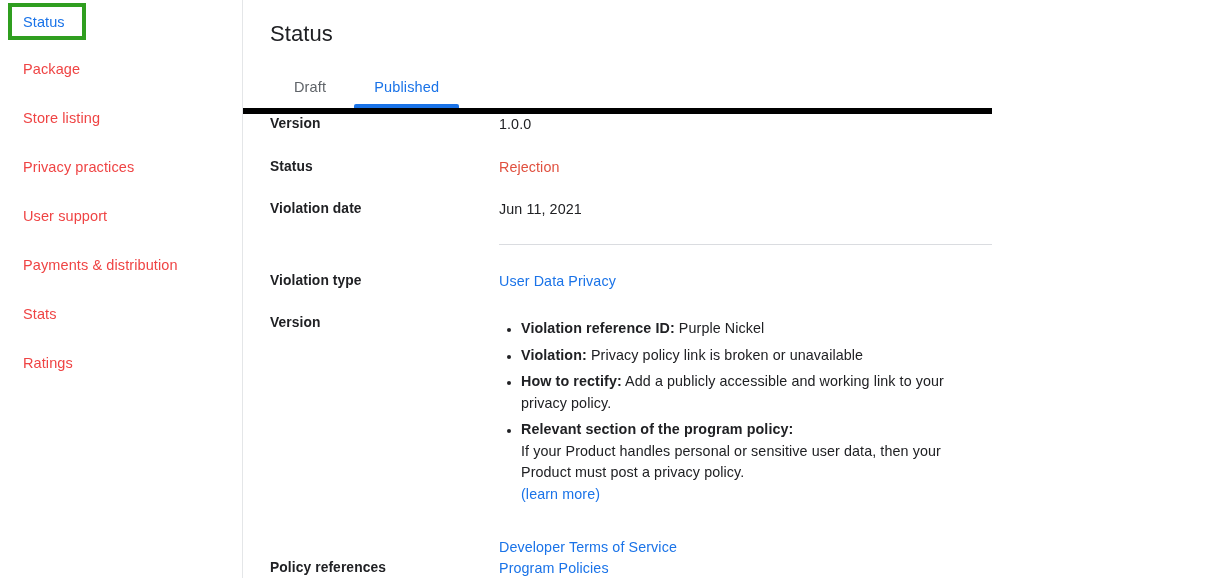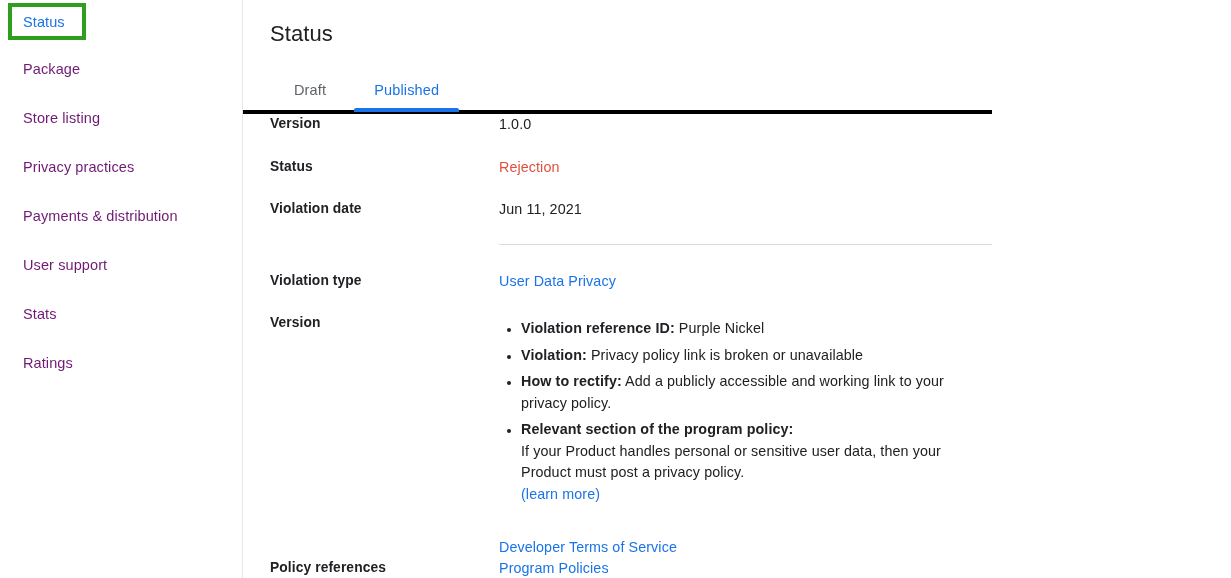--- a/index.html
+++ b/index.html
@@ -40,21 +40,21 @@
     padding: 0;
   }
   .nav-item {
     position: relative;
     height: 49px;
     display: flex;
     align-items: center;
     padding-left: 23px;
     box-sizing: border-box;
     font-size: 14.5px;
-    color: #701a75;
+    color: #ef4444;
     cursor: pointer;
     letter-spacing: 0.1px;
   }
   .nav-item.active {
     color: #1a73e8;
   }
   .nav-item:first-child {
     height: 44px;
   }
 
@@ -84,23 +84,23 @@
     color: #202124;
     margin: 0;
     padding: 21px 0 0 27px;
     letter-spacing: 0.1px;
   }
 
   .tabbar {
     position: relative;
     margin-top: 23px;
     height: 44px;
-    border-bottom: 4px solid #000000;
-    display: flex;
-    align-items: center;
+    border-bottom: 6px solid #000000;
+    display: flex;
+    align-items: flex-end;
     padding-left: 27px;
     box-sizing: border-box;
   }
   .tab {
     position: relative;
     height: 43px;
     display: flex;
     align-items: center;
     padding: 0 24px;
     font-size: 14.5px;
@@ -211,24 +211,24 @@
       <li class="nav-item">
         <span>Package</span>
       </li>
       <li class="nav-item">
         <span>Store listing</span>
       </li>
       <li class="nav-item">
         <span>Privacy practices</span>
       </li>
       <li class="nav-item">
+        <span>User support</span>
+      </li>
+      <li class="nav-item">
         <span>Payments &amp; distribution</span>
-      </li>
-      <li class="nav-item">
-        <span>User support</span>
       </li>
       <li class="nav-item">
         <span>Stats</span>
       </li>
       <li class="nav-item">
         <span>Ratings</span>
       </li>
     </ul>
   </nav>
 

